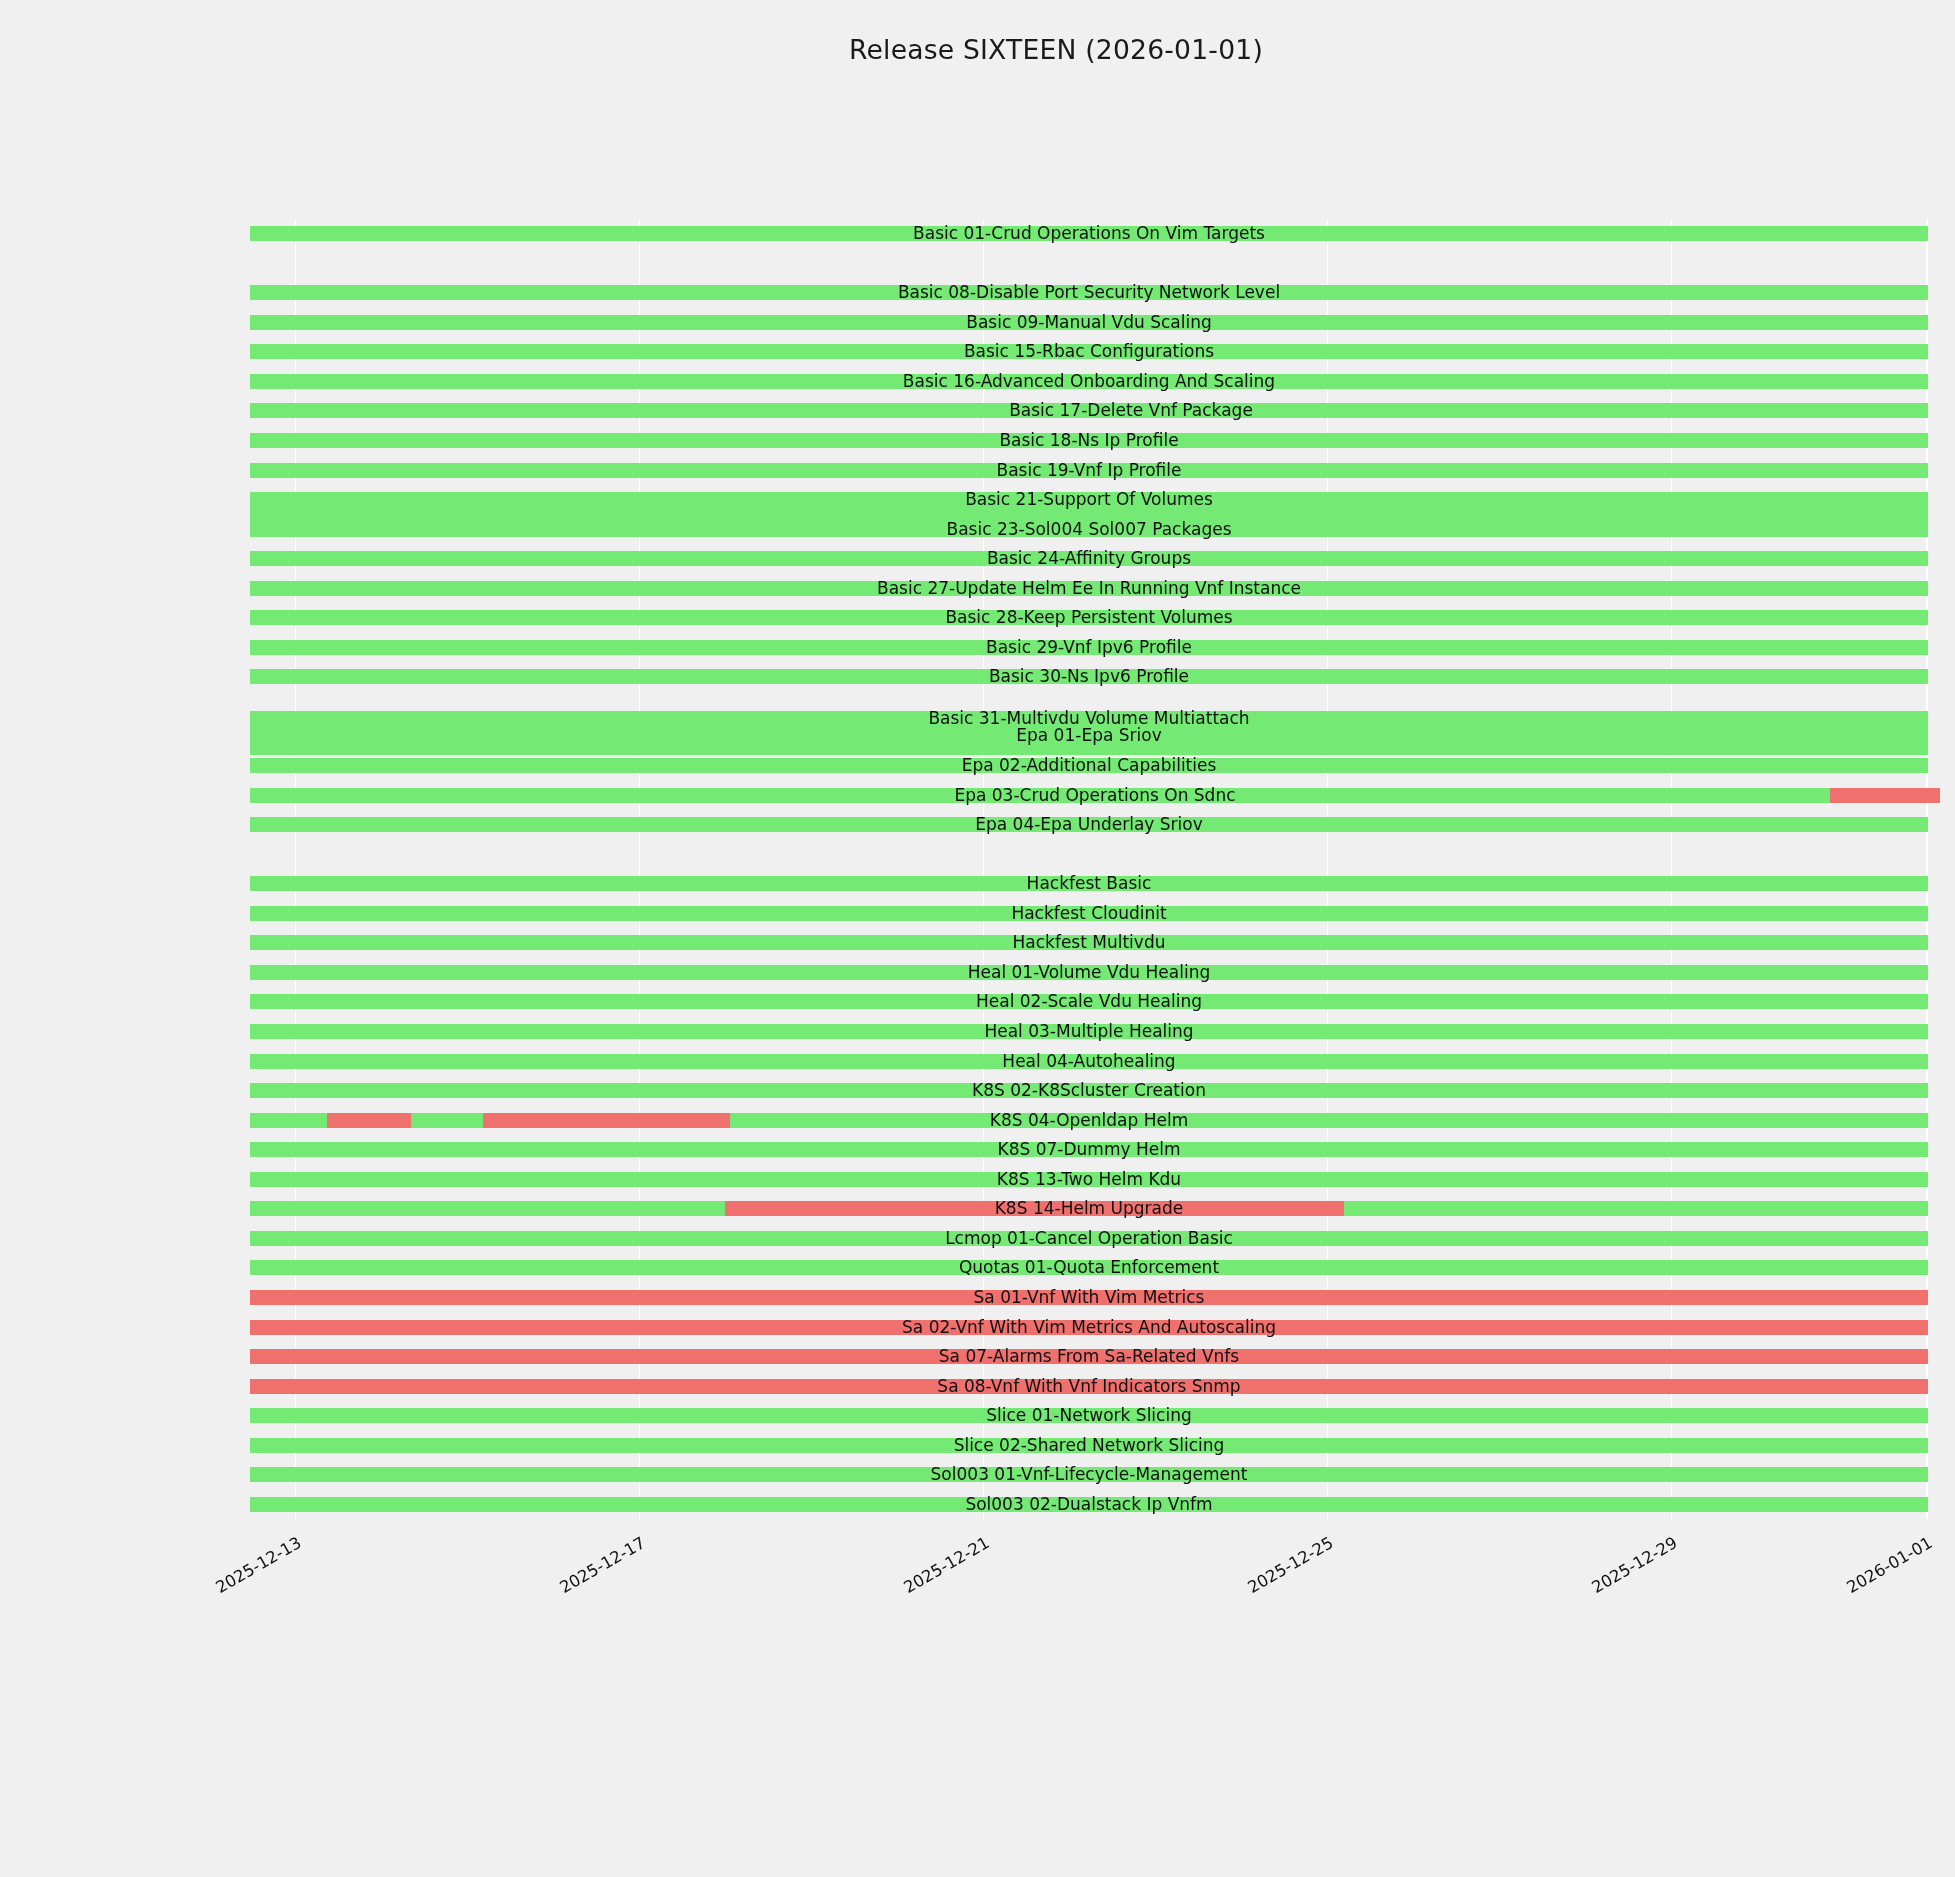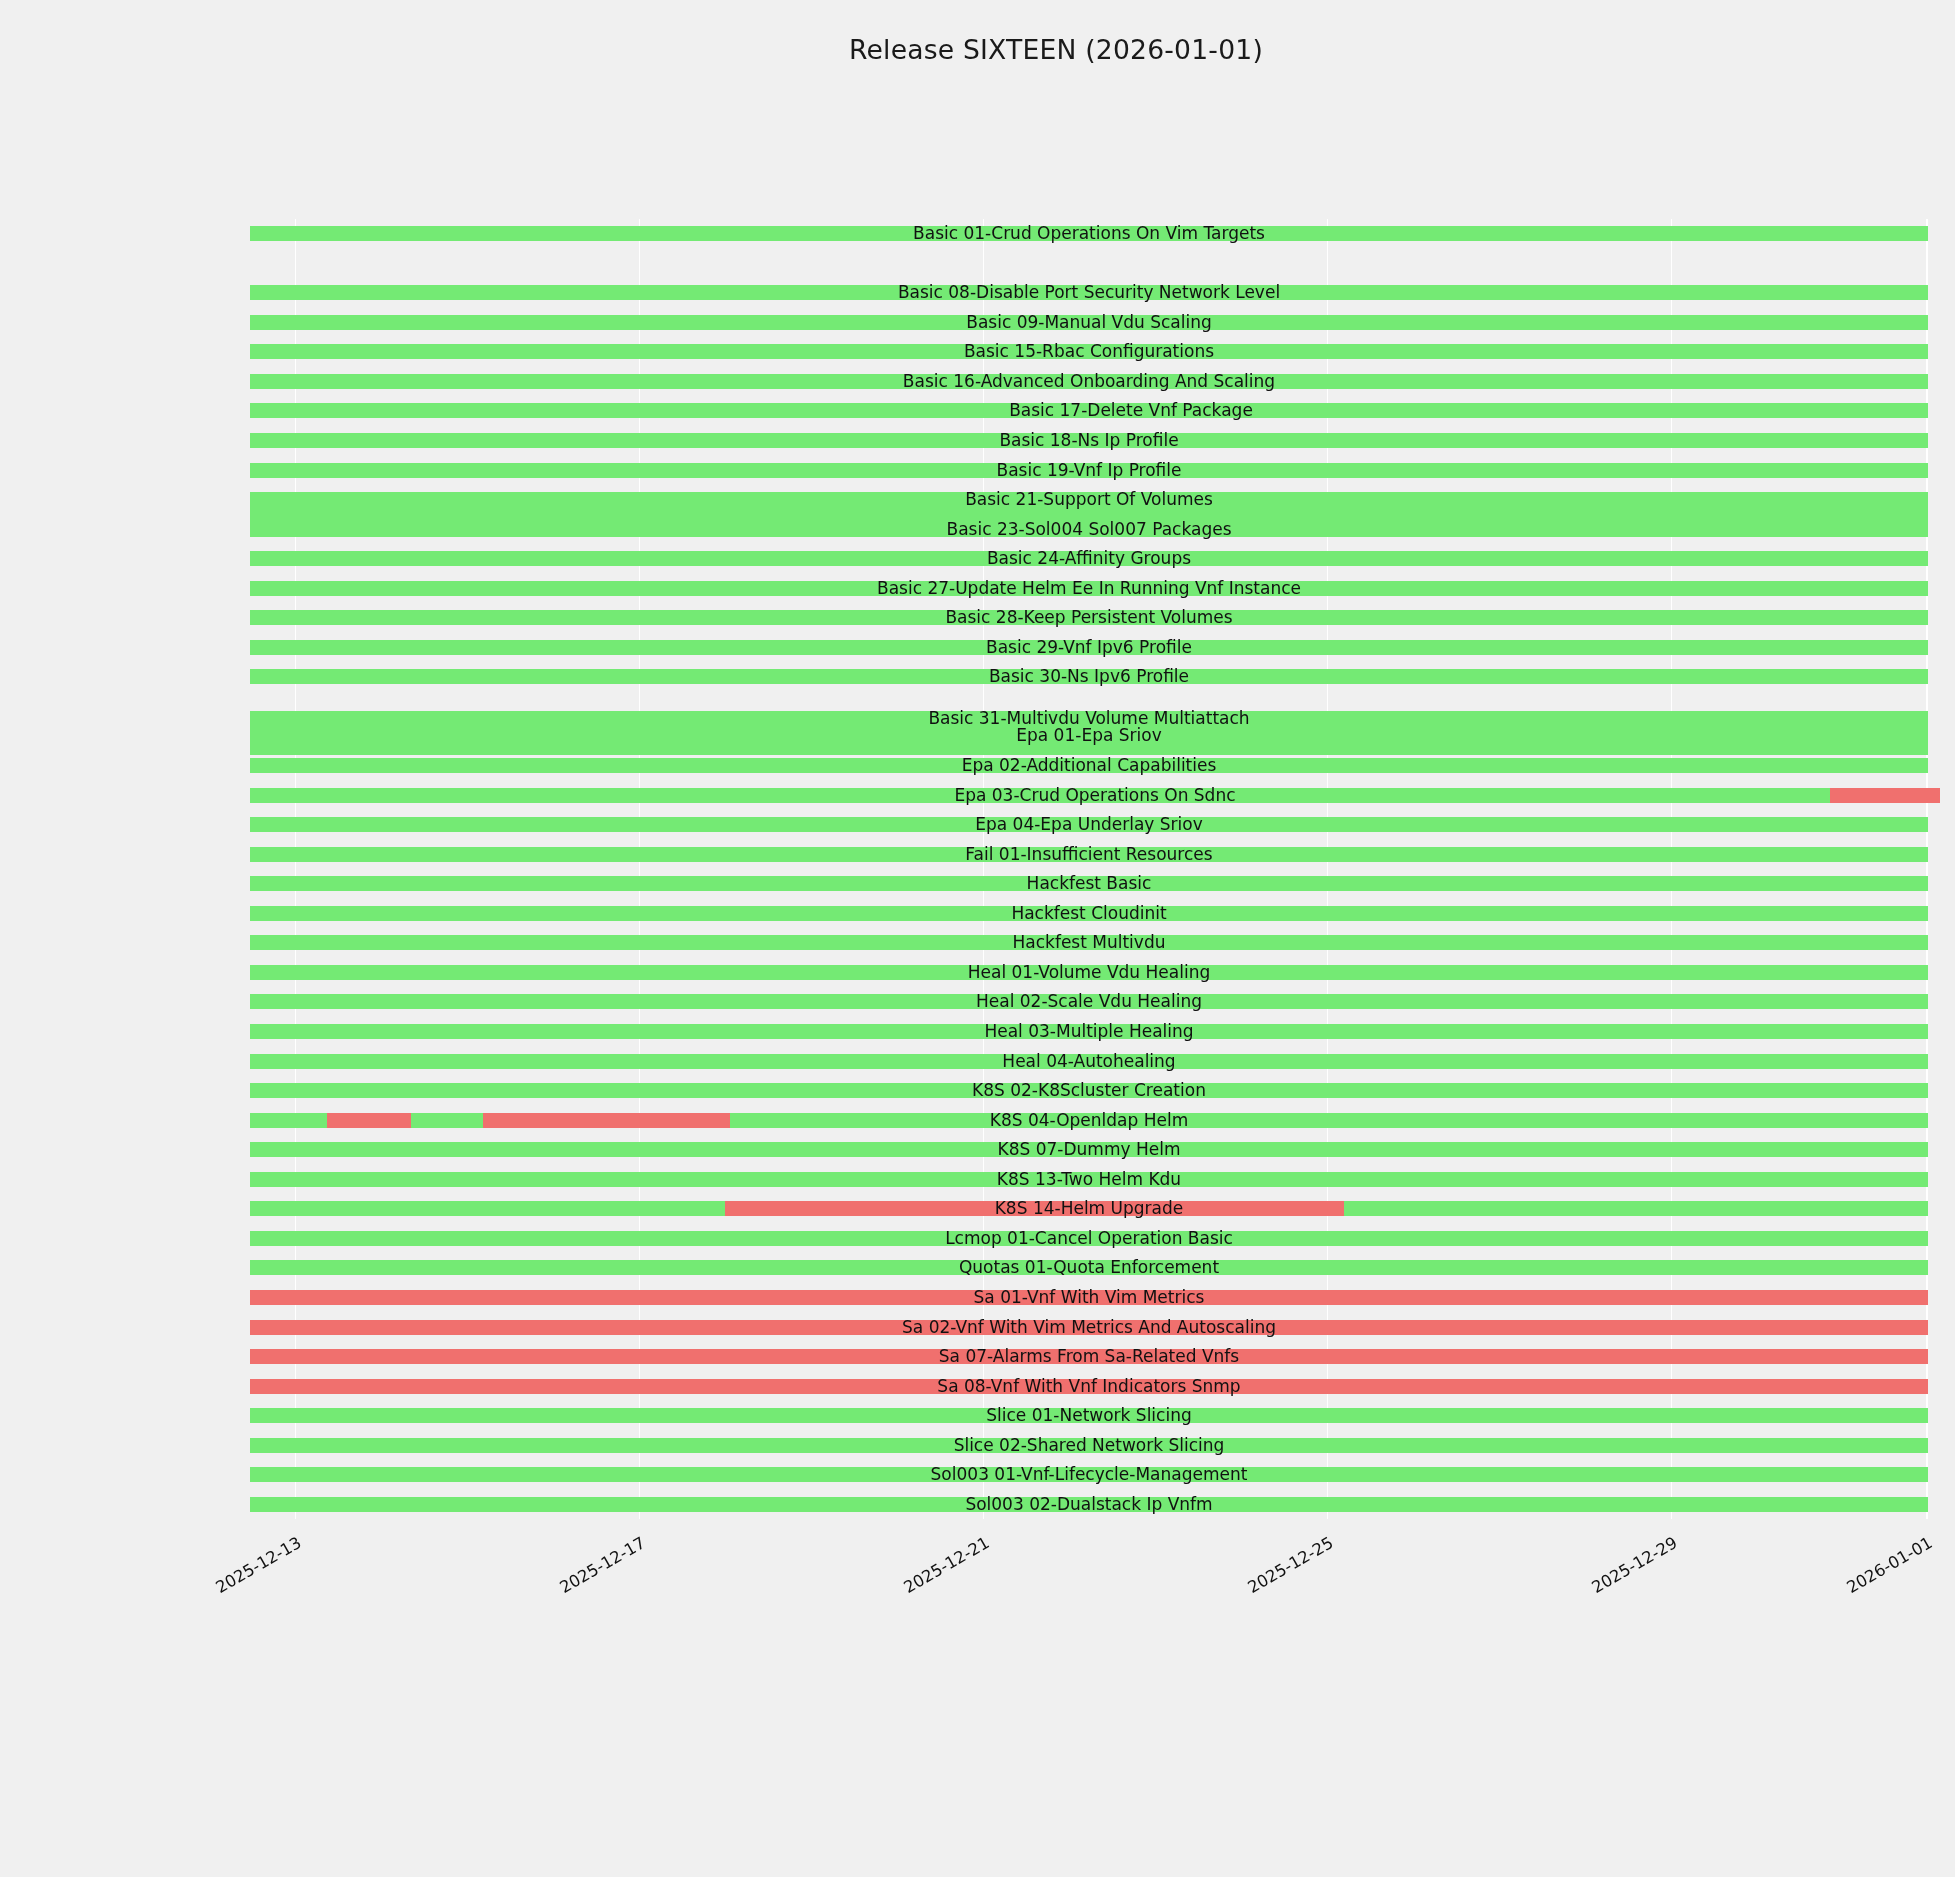--- a/index.html
+++ b/index.html
@@ -171,24 +171,20 @@
       </div>
       <div class="row" style="top: 569px; height: 15.4px; padding-left: 12px;">
         <div class="bar-seg" style="left: 0%; width: 93.5%; background: rgb(116, 234, 116);"></div>
         <div class="bar-seg" style="left: 93.5%; width: 6.5%; background: rgb(240, 112, 110);"></div>
         <div class="row-label" style="top: -3.3px; line-height: 20.3px;">Epa 03-Crud Operations On Sdnc</div>
       </div>
       <div class="row" style="top: 598px; height: 15.4px;">
         <div class="bar-seg" style="left: 0%; width: 100%; background: rgb(116, 234, 116);"></div>
         <div class="row-label" style="top: -3.3px; line-height: 20.3px;">Epa 04-Epa Underlay Sriov</div>
       </div>
-      <div class="row" style="top: 628px; height: 15.4px;">
-        <div class="bar-seg" style="left: 0%; width: 100%; background: rgb(116, 234, 116);"></div>
-        <div class="row-label" style="top: -3.3px; line-height: 20.3px;">Fail 01-Insufficient Resources</div>
-      </div>
       <div class="row" style="top: 657px; height: 15.4px;">
         <div class="bar-seg" style="left: 0%; width: 100%; background: rgb(116, 234, 116);"></div>
         <div class="row-label" style="top: -3.3px; line-height: 20.3px;">Hackfest Basic</div>
       </div>
       <div class="row" style="top: 687px; height: 15.4px;">
         <div class="bar-seg" style="left: 0%; width: 100%; background: rgb(116, 234, 116);"></div>
         <div class="row-label" style="top: -3.3px; line-height: 20.3px;">Hackfest Cloudinit</div>
       </div>
       <div class="row" style="top: 716px; height: 15.4px;">
         <div class="bar-seg" style="left: 0%; width: 100%; background: rgb(116, 234, 116);"></div>

